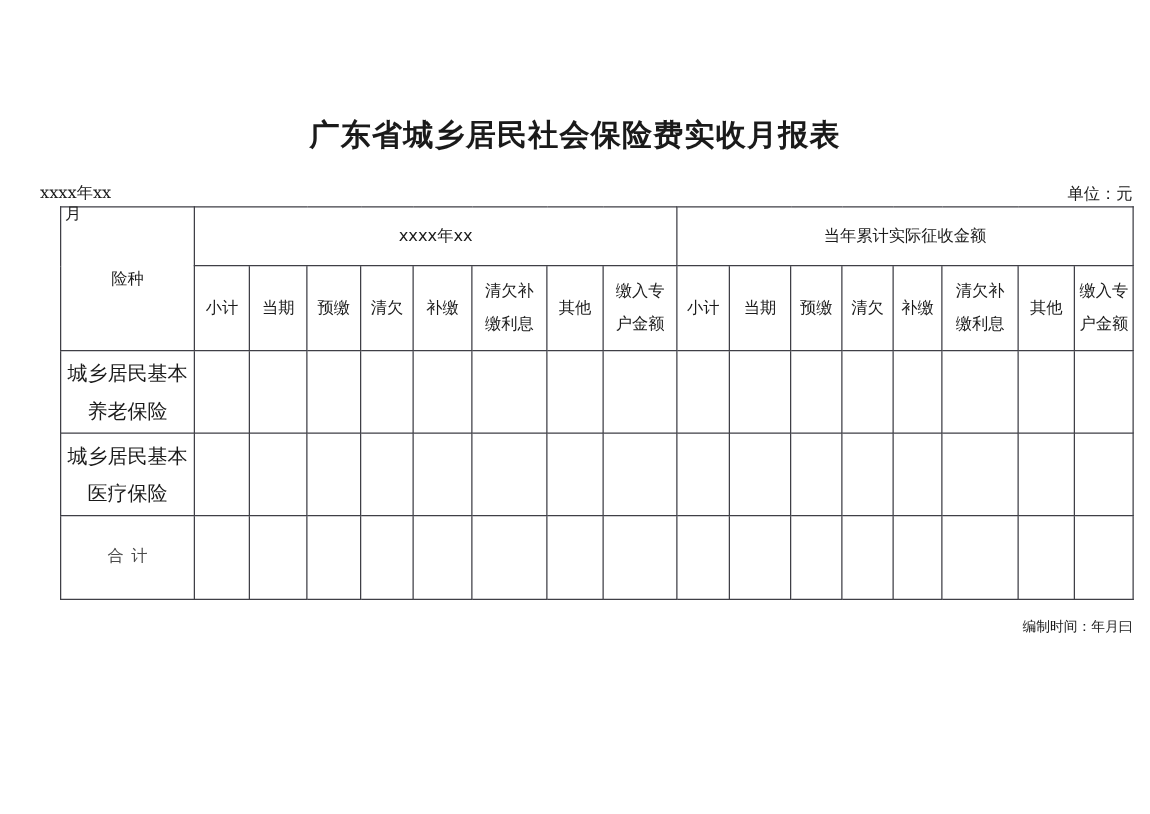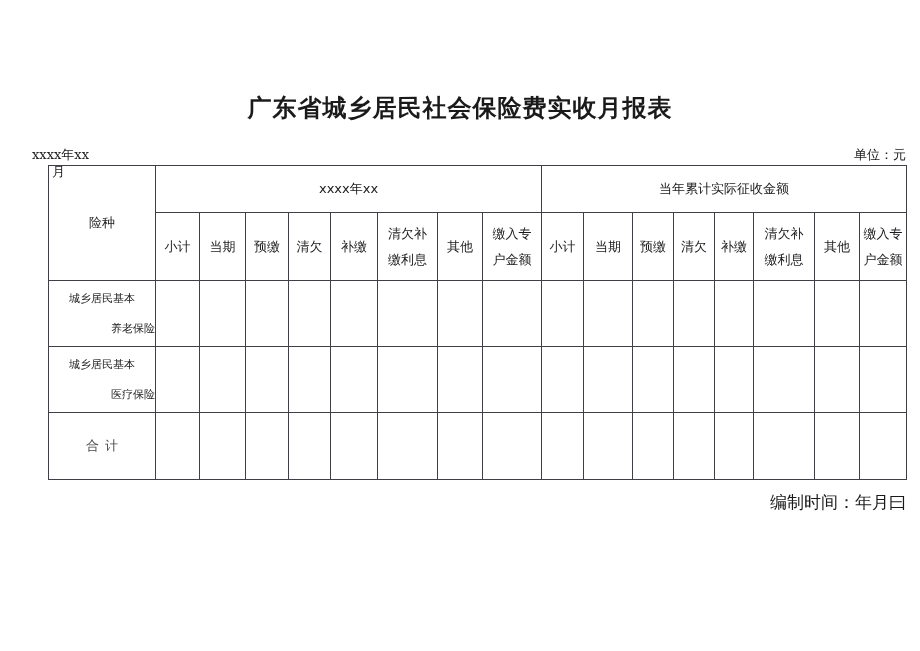--- a/index.html
+++ b/index.html
@@ -103,25 +103,25 @@
     vertical-align: middle;
     margin-left: 46px;
   }
   .body-row {
     height: 66px;
   }
   .body-row.total-row {
     height: 67px;
   }
   .rowlabel {
-    font-size: 11px;
+    font-size: 16px;
     line-height: 30px;
   }
   .rowlabel .l1 { display: block; }
-  .rowlabel .l2 { display: block; text-align: right; }
+  .rowlabel .l2 { display: block; }
   .total-label {
     font-size: 13px;
     letter-spacing: 6px;
     color: #4a4a4a;
     text-indent: 6px;
   }
 
   
   .month-tail {
     position: absolute;
@@ -144,21 +144,21 @@
     font-family: "DejaVu Serif", "Liberation Serif", serif;
     font-size: 13px;
     line-height: 20px;
     color: #1a1a1a;
   }
   .foot-right {
     position: absolute;
     right: 14px;
     top: 492px;
     font-family: "DejaVu Serif", "Liberation Serif", serif;
-    font-size: 17px;
+    font-size: 11px;
     line-height: 20px;
     color: #1a1a1a;
     white-space: nowrap;
   }
 </style>
 </head>
 <body>
 
 <div class="page">
 

